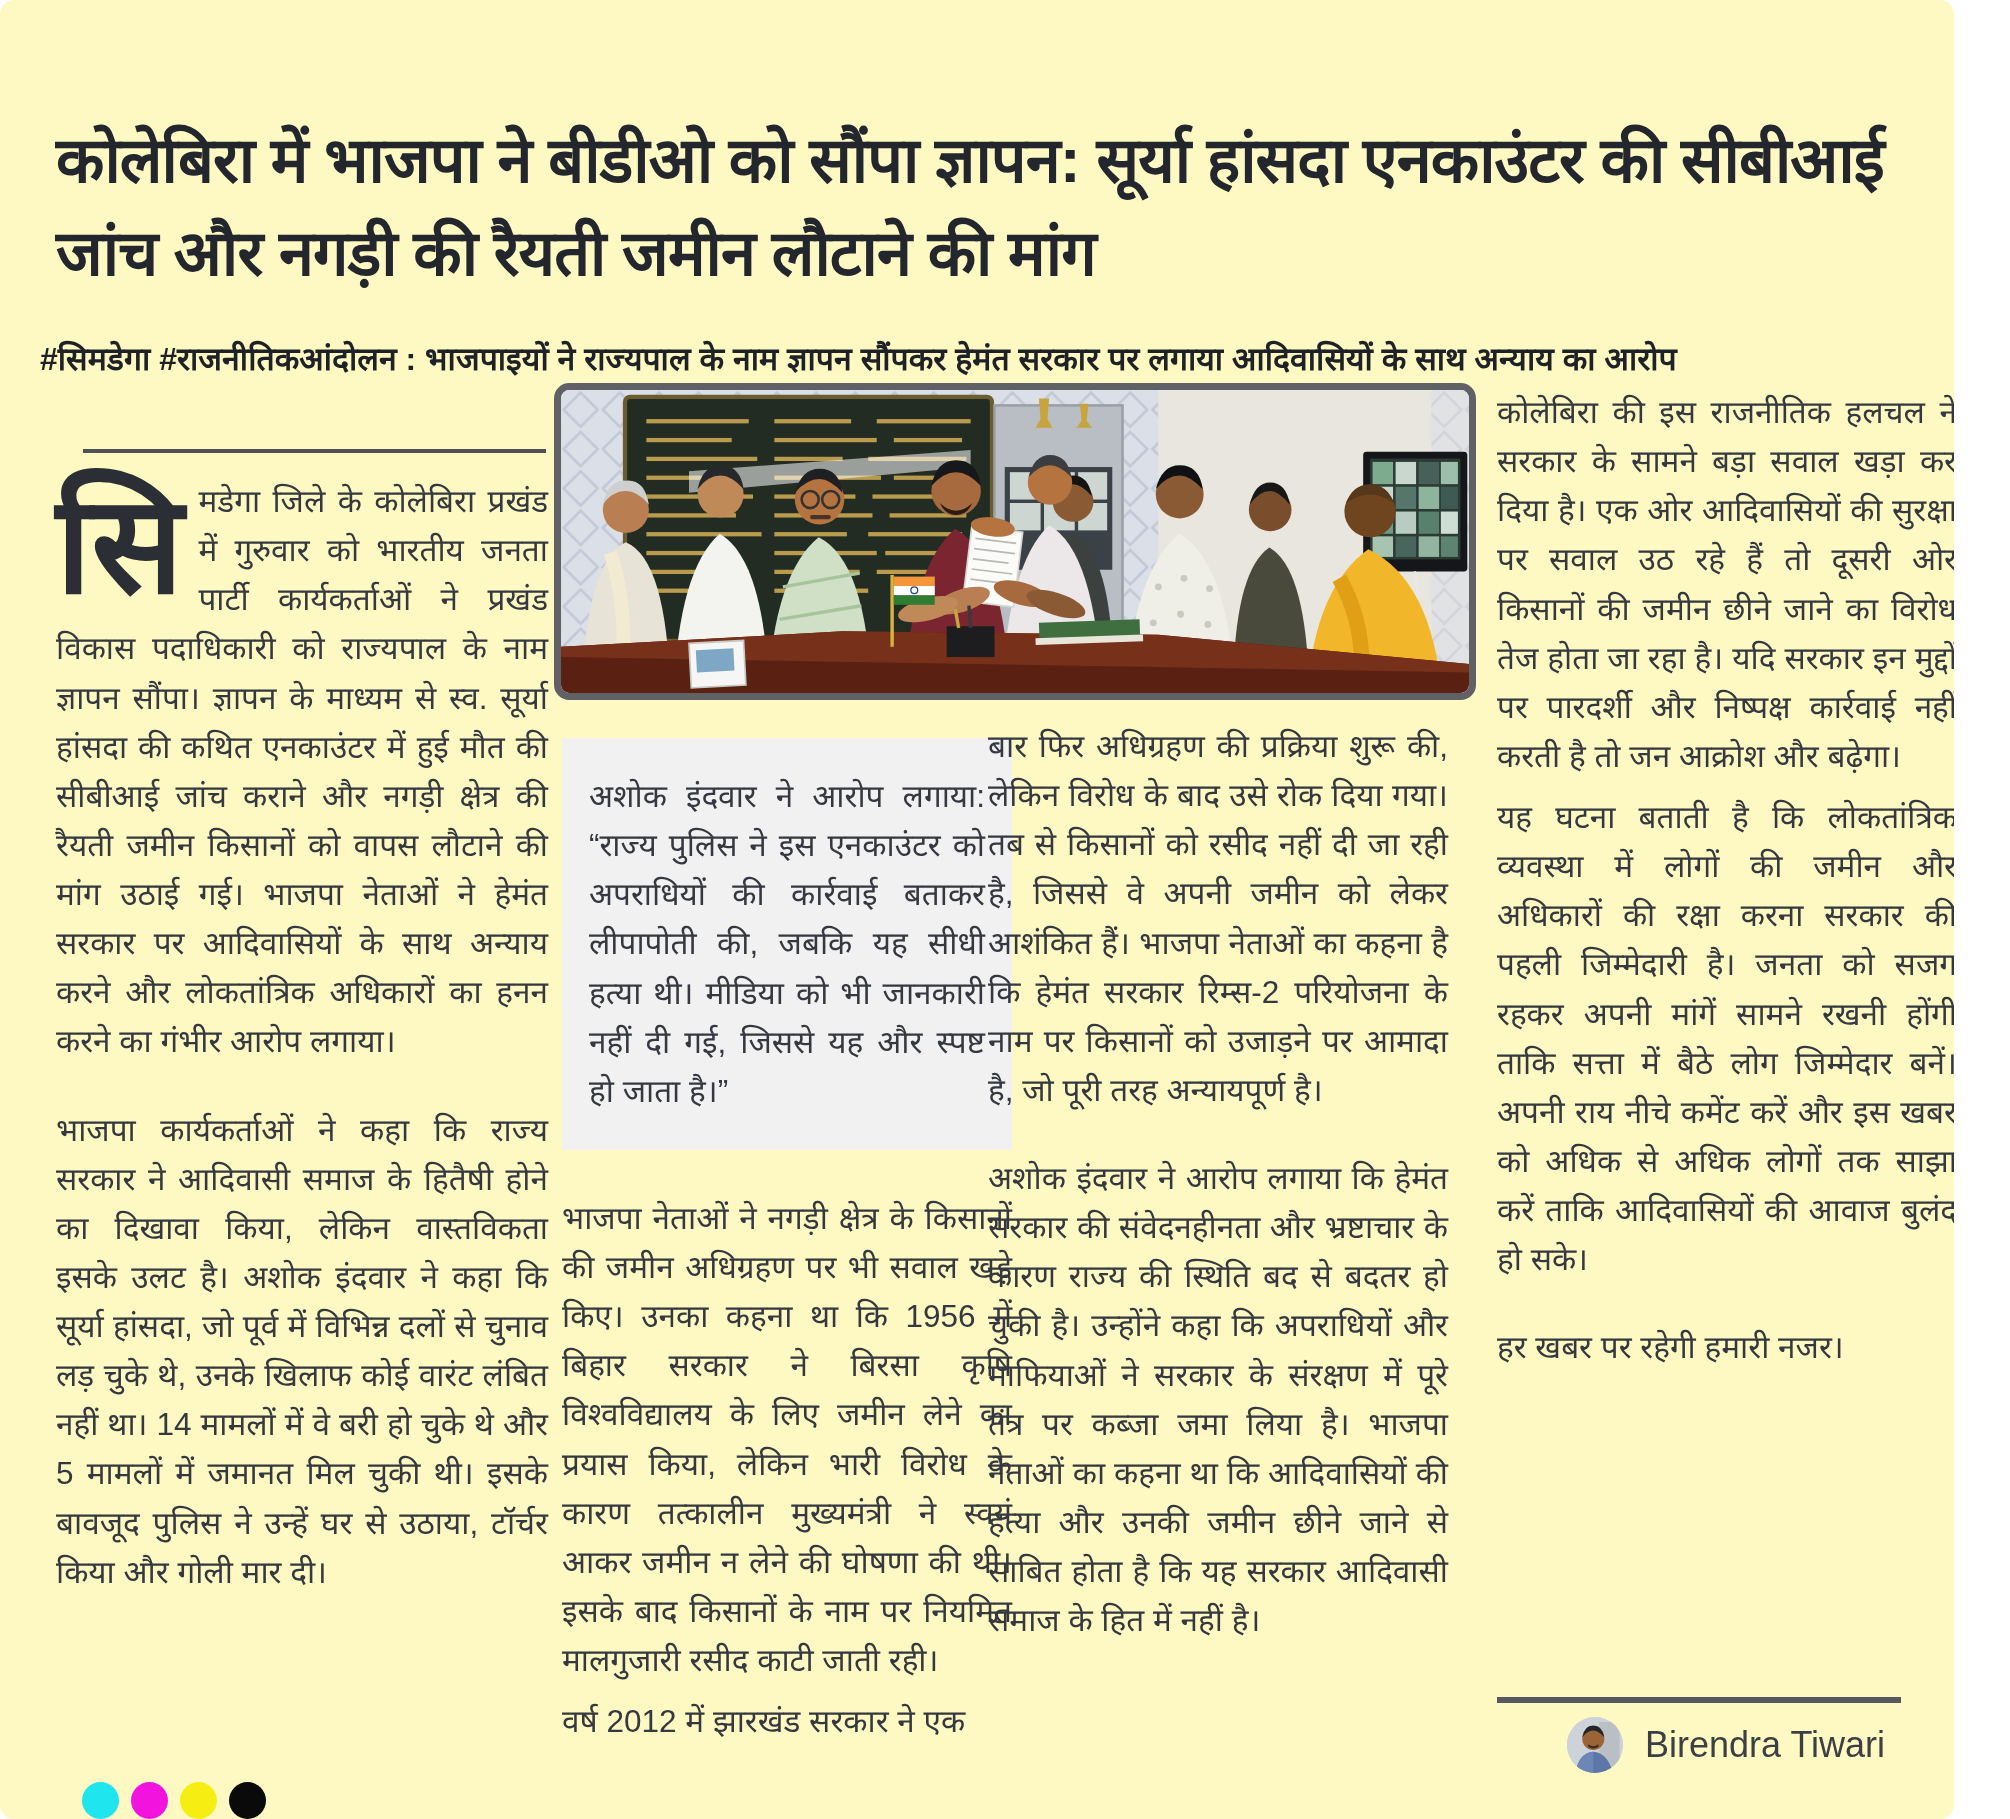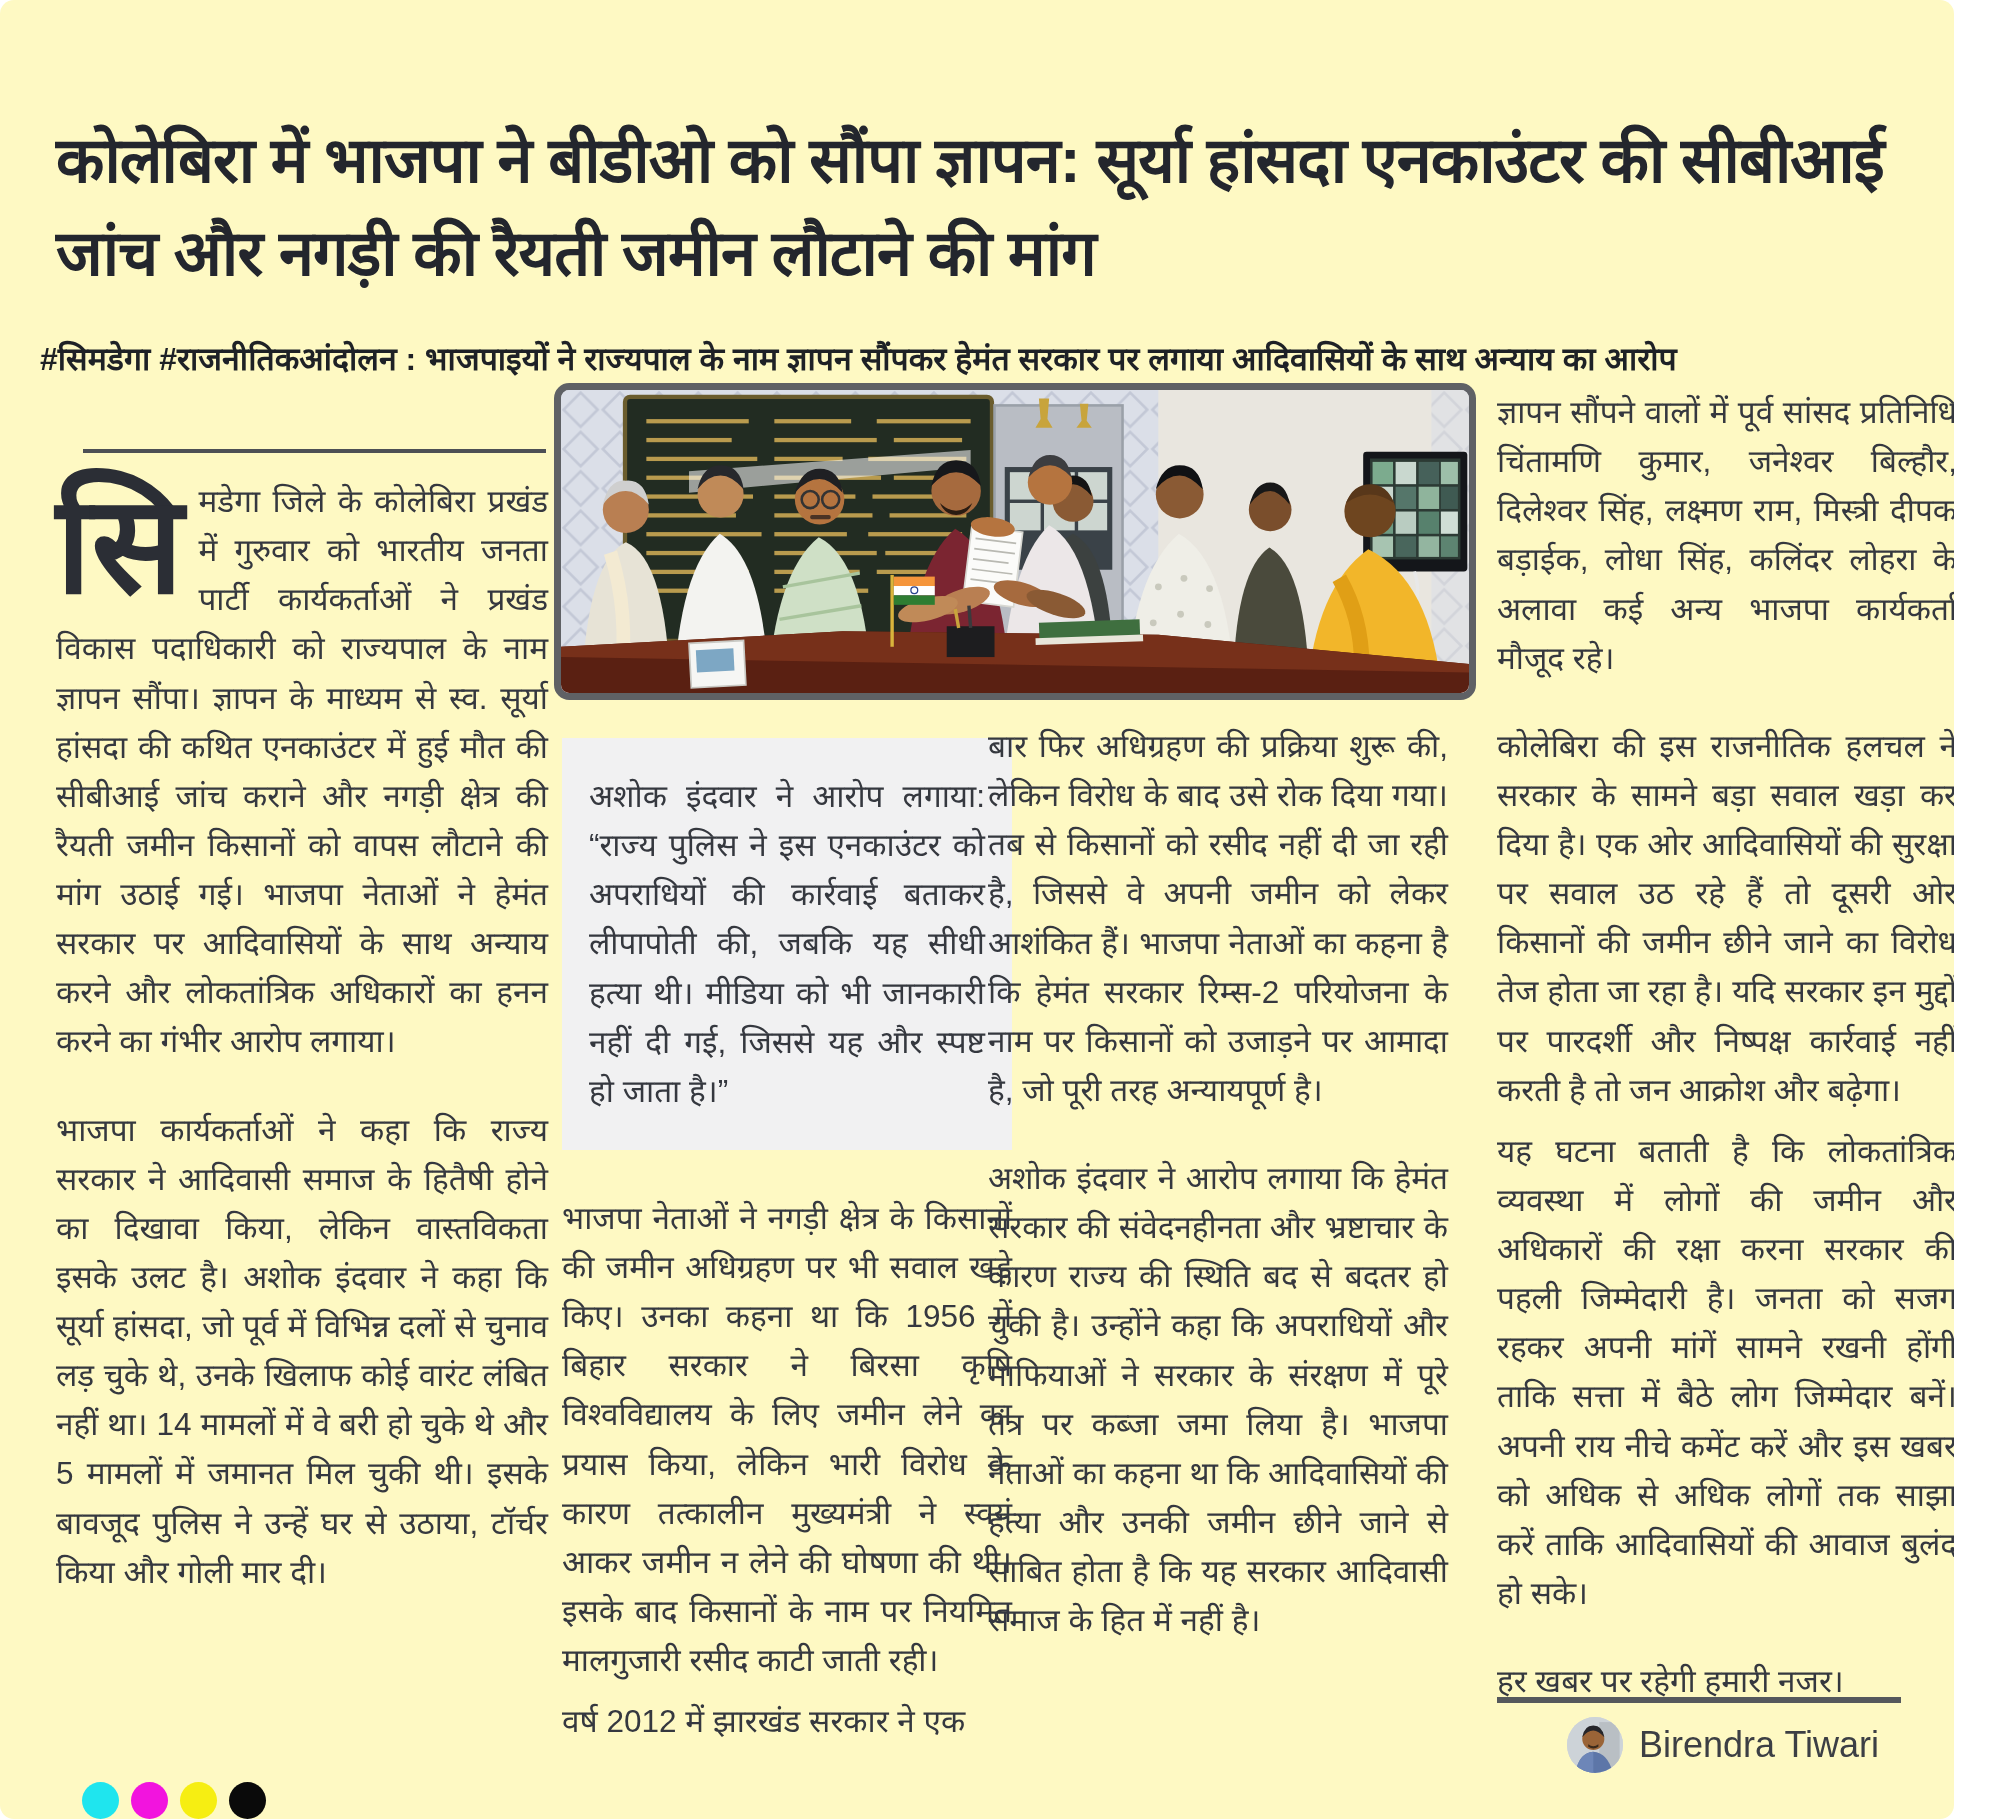--- a/index.html
+++ b/index.html
@@ -36,21 +36,21 @@
   }
   .quotebox p{margin:0;}
   .tight{margin-bottom:12px !important;}
   .photo-frame{
     left:554px;top:383px;width:922px;height:317px;
     border:7.7px solid #5f6165;border-radius:15.3px;box-sizing:border-box;
     overflow:hidden;background:#dde0e8;
   }
   .photo-frame svg{display:block;width:100%;height:100%;}
   .author-rule{left:1497px;top:1697px;width:404px;height:6px;background:#55585c;}
-  .author{left:1567px;top:1717px;display:flex;align-items:center;gap:16px;}
+  .author{left:1567px;top:1717px;display:flex;align-items:center;gap:22px;}
   .avatar{
     width:56px;height:56px;border-radius:50%;overflow:hidden;background:#cfd4da;flex:0 0 auto;
   }
   .author-name{font-size:36px;color:#3c3f44;font-weight:500;}
   .dots{left:82px;top:1782px;display:flex;gap:12px;}
   .dot{width:37px;height:37px;border-radius:50%;}
 </style>
 </head>
 <body>
 
@@ -276,21 +276,20 @@
     <p class="tight">भाजपा नेताओं ने नगड़ी क्षेत्र के किसानों की जमीन अधिग्रहण पर भी सवाल खड़े किए। उनका कहना था कि 1956 में बिहार सरकार ने बिरसा कृषि विश्वविद्यालय के लिए जमीन लेने का प्रयास किया, लेकिन भारी विरोध के कारण तत्कालीन मुख्यमंत्री ने स्वयं आकर जमीन न लेने की घोषणा की थी। इसके बाद किसानों के नाम पर नियमित मालगुजारी रसीद काटी जाती रही।</p>
     <p>वर्ष 2012 में झारखंड सरकार ने एक</p>
   </div>
 
   <div class="abs col col3">
     <p>बार फिर अधिग्रहण की प्रक्रिया शुरू की, लेकिन विरोध के बाद उसे रोक दिया गया। तब से किसानों को रसीद नहीं दी जा रही है, जिससे वे अपनी जमीन को लेकर आशंकित हैं। भाजपा नेताओं का कहना है कि हेमंत सरकार रिम्स-2 परियोजना के नाम पर किसानों को उजाड़ने पर आमादा है, जो पूरी तरह अन्यायपूर्ण है।</p>
     <p>अशोक इंदवार ने आरोप लगाया कि हेमंत सरकार की संवेदनहीनता और भ्रष्टाचार के कारण राज्य की स्थिति बद से बदतर हो चुकी है। उन्होंने कहा कि अपराधियों और माफियाओं ने सरकार के संरक्षण में पूरे तंत्र पर कब्जा जमा लिया है। भाजपा नेताओं का कहना था कि आदिवासियों की हत्या और उनकी जमीन छीने जाने से साबित होता है कि यह सरकार आदिवासी समाज के हित में नहीं है।</p>
   </div>
 
   <div class="abs col col4">
-    <p>ज्ञापन सौंपने वालों में पूर्व सांसद प्रतिनिधि चिंतामणि कुमार, जनेश्वर बिल्हौर, दिलेश्वर सिंह, लक्ष्मण राम, मिस्त्री दीपक बड़ाईक, लोधा सिंह, कलिंदर लोहरा के अलावा कई अन्य भाजपा कार्यकर्ता मौजूद रहे।</p>
     <p class="tight">कोलेबिरा की इस राजनीतिक हलचल ने सरकार के सामने बड़ा सवाल खड़ा कर दिया है। एक ओर आदिवासियों की सुरक्षा पर सवाल उठ रहे हैं तो दूसरी ओर किसानों की जमीन छीने जाने का विरोध तेज होता जा रहा है। यदि सरकार इन मुद्दों पर पारदर्शी और निष्पक्ष कार्रवाई नहीं करती है तो जन आक्रोश और बढ़ेगा।</p>
     <p>यह घटना बताती है कि लोकतांत्रिक व्यवस्था में लोगों की जमीन और अधिकारों की रक्षा करना सरकार की पहली जिम्मेदारी है। जनता को सजग रहकर अपनी मांगें सामने रखनी होंगी ताकि सत्ता में बैठे लोग जिम्मेदार बनें। अपनी राय नीचे कमेंट करें और इस खबर को अधिक से अधिक लोगों तक साझा करें ताकि आदिवासियों की आवाज बुलंद हो सके।</p>
     <p>हर खबर पर रहेगी हमारी नजर।</p>
   </div>
 
   <div class="abs author-rule"></div>
   <div class="abs author">
     <div class="avatar">
       <svg viewBox="0 0 66 66">
         <rect width="66" height="66" fill="#cdd3d8"></rect>

